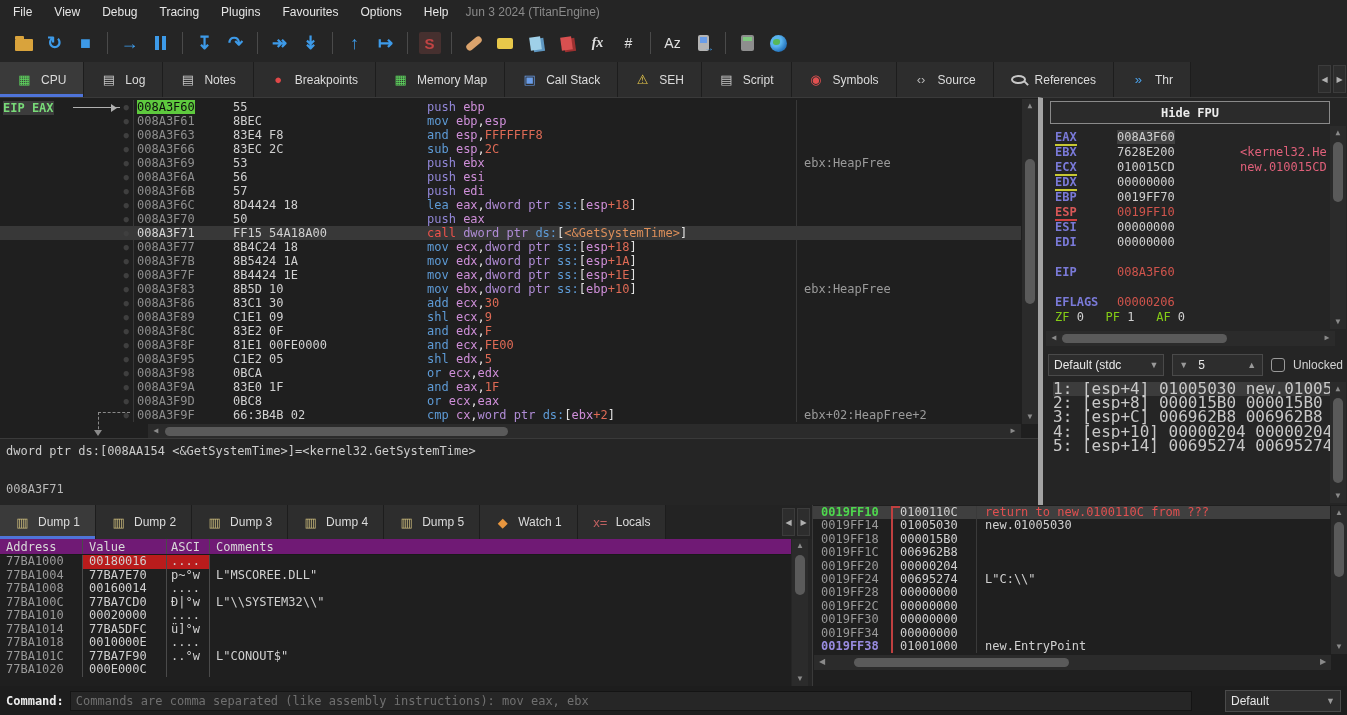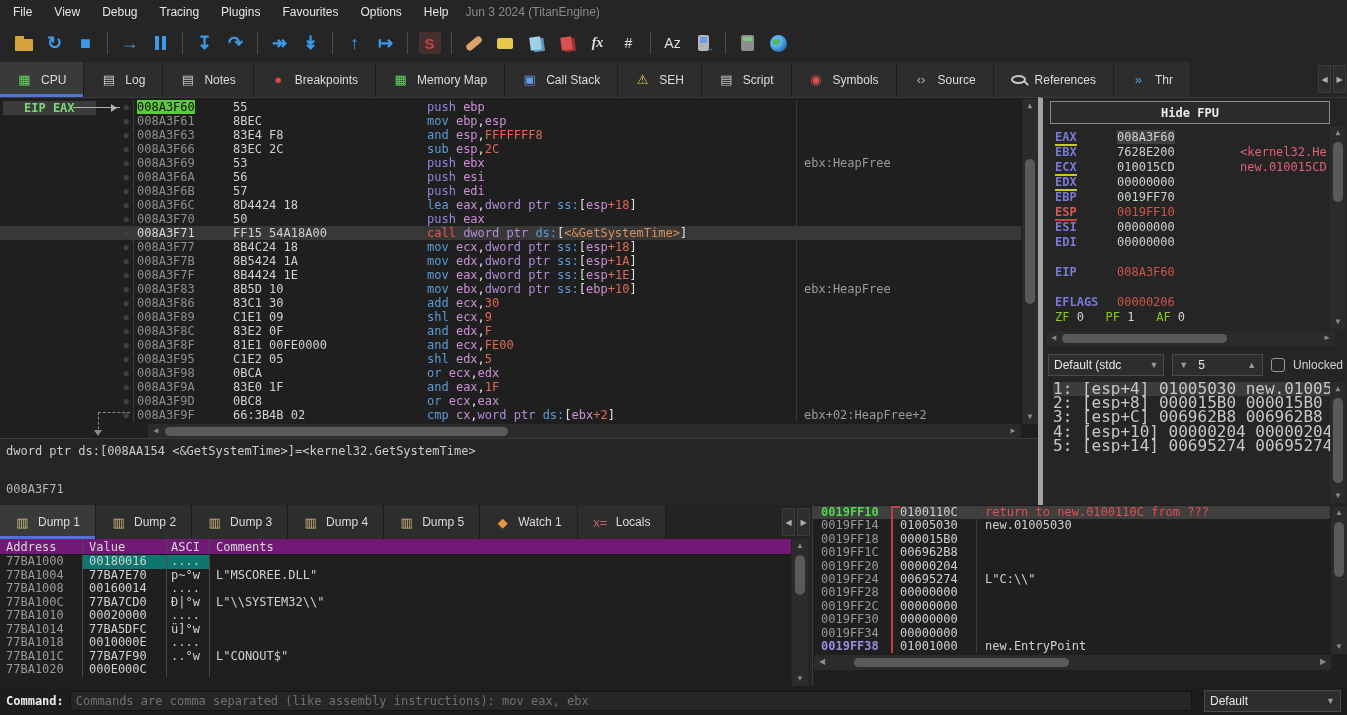--- a/index.html
+++ b/index.html
@@ -61,21 +61,21 @@
   .gut{width:133px;text-align:right;padding-right:4px;color:#3f3f3f;font-size:9px;line-height:14px}
   .addr{width:83px;border-left:1px solid #383838;padding-left:3px;color:#8f8f8f}
   .drow.hl .addr{color:#d8d8d8}
   .addr .selbg{background:#5ec93e;color:#0e0e0e}
   .bytes{width:205px;padding-left:17px;color:#d0d0d0}
   .instr{flex:1;padding-left:6px;overflow:hidden}
   .cmt{width:225px;border-left:1px solid #383838;padding-left:7px;color:#9a9a9a;overflow:hidden}
   .tk-pu{color:#9287d8}.tk-m{color:#5e9bd6}.tk-r{color:#cf8fd9}.tk-p{color:#e2e2e2}
   .tk-n{color:#de6a55}.tk-k{color:#b08cd6}.tk-s{color:#5e9bd6}.tk-c{color:#f1534c}.tk-y{color:#dd8f5a}
   .eip-label{position:absolute;left:3px;top:3px;background:#3c3c3c;color:#78da78;font-weight:bold;
-             padding:0 21px;height:14px;line-height:14px;font-size:12px}
+             padding:0 0;height:14px;line-height:14px;font-size:12px}
   .eip-arrow{position:absolute;left:73px;top:9px;width:47px;border-top:1px solid #b0b0b0}
   .eip-arrow::after{content:"";position:absolute;right:-1px;top:-4px;border:4px solid transparent;border-left:6px solid #b0b0b0}
   .jmp-dash{position:absolute;left:98px;top:314px;width:32px;height:22px;
             border-left:1px dashed #8a8a8a;border-top:1px dashed #8a8a8a}
   .jmp-dash::after{content:"";position:absolute;left:-5px;bottom:-6px;border:4px solid transparent;border-top:6px solid #8a8a8a}
 
   
   .vscroll{position:absolute;width:16px;background:#2b2b2b}
   .hscroll{position:absolute;height:15px;background:#2b2b2b}
   .sb-arrow{position:absolute;color:#8a8a8a;font-size:8px;width:16px;height:14px;line-height:14px;text-align:center;cursor:default}
@@ -136,21 +136,21 @@
   .dump-table{position:absolute;left:0;top:34px;width:791px;height:147px;background:#1f1f1f;
               font-family:"DejaVu Sans Mono",monospace;overflow:hidden}
   .dhead{height:16px;line-height:16px;background:#701a75;display:flex;color:#d8d8d8;border-bottom:1px solid #1a1a1a}
   .dc-a{width:82px;padding-left:6px}
   .dc-v{width:84px;padding-left:6px;border-left:1px solid #4a4a4a}
   .dc-s{width:43px;padding-left:4px;border-left:1px solid #4a4a4a}
   .dc-c{flex:1;padding-left:6px;border-left:1px solid #4a4a4a}
   .dbrow{display:flex;height:13.5px;line-height:13.5px;white-space:pre}
   .dbrow .dc-a{color:#9a9a9a}
   .dbrow .dc-v,.dbrow .dc-s,.dbrow .dc-c{color:#d0d0d0}
-  .dbrow.sel .dc-v,.dbrow.sel .dc-s{background:#0f766e}
+  .dbrow.sel .dc-v,.dbrow.sel .dc-s{background:#b91c1c}
   .dump-vs{left:792px;top:34px;height:147px}
 
   
   .br{position:absolute;left:812px;top:505px;width:535px;height:181px;background:#1f1f1f;border-left:1px solid #3a3a3a}
   .srows{position:absolute;left:0;top:1px;right:17px;overflow:hidden;height:148px}
   .srow{display:flex;height:13.4px;line-height:13.4px;font-family:"DejaVu Sans Mono",monospace;white-space:pre}
   .srow.sel{background:#3f3f3f}
   .s-addr{width:76px;padding-left:8px;color:#9a9a9a}
   .s-addr.green{color:#4ed84e;font-weight:bold}
   .s-addr.purple{color:#998ce0;font-weight:bold}
@@ -162,21 +162,21 @@
   .stack-vs{right:0;top:1px;height:148px}
   .stack-hs{left:1px;top:150px;width:517px}
 
   
   .cmdbar{position:absolute;left:0;top:686px;width:1347px;height:29px;background:#1d1d1d;
           display:flex;align-items:center;padding:0 6px;gap:6px}
   .cmd-label{color:#ececec;font-family:"DejaVu Sans Mono",monospace;font-weight:bold}
   .cmd-input{width:1122px;height:20px;background:#262626;border:1px solid #141414;color:#d0d0d0;
              font-family:"DejaVu Sans Mono",monospace;font-size:12px;padding:0 5px}
   .cmd-input::placeholder{color:#707070}
-  .cmd-combo{width:137px;margin-left:auto}
+  .cmd-combo{width:116px;margin-left:auto}
 </style>
 </head>
 <body>
 
 <div id="app">
 
   <div class="menubar">
     <span id="menu-items"><span class="mi">File</span><span class="mi">View</span><span class="mi">Debug</span><span class="mi">Tracing</span><span class="mi">Plugins</span><span class="mi">Favourites</span><span class="mi">Options</span><span class="mi">Help</span></span>
     <span class="menu-status">Jun 3 2024 (TitanEngine)</span>
   </div>

